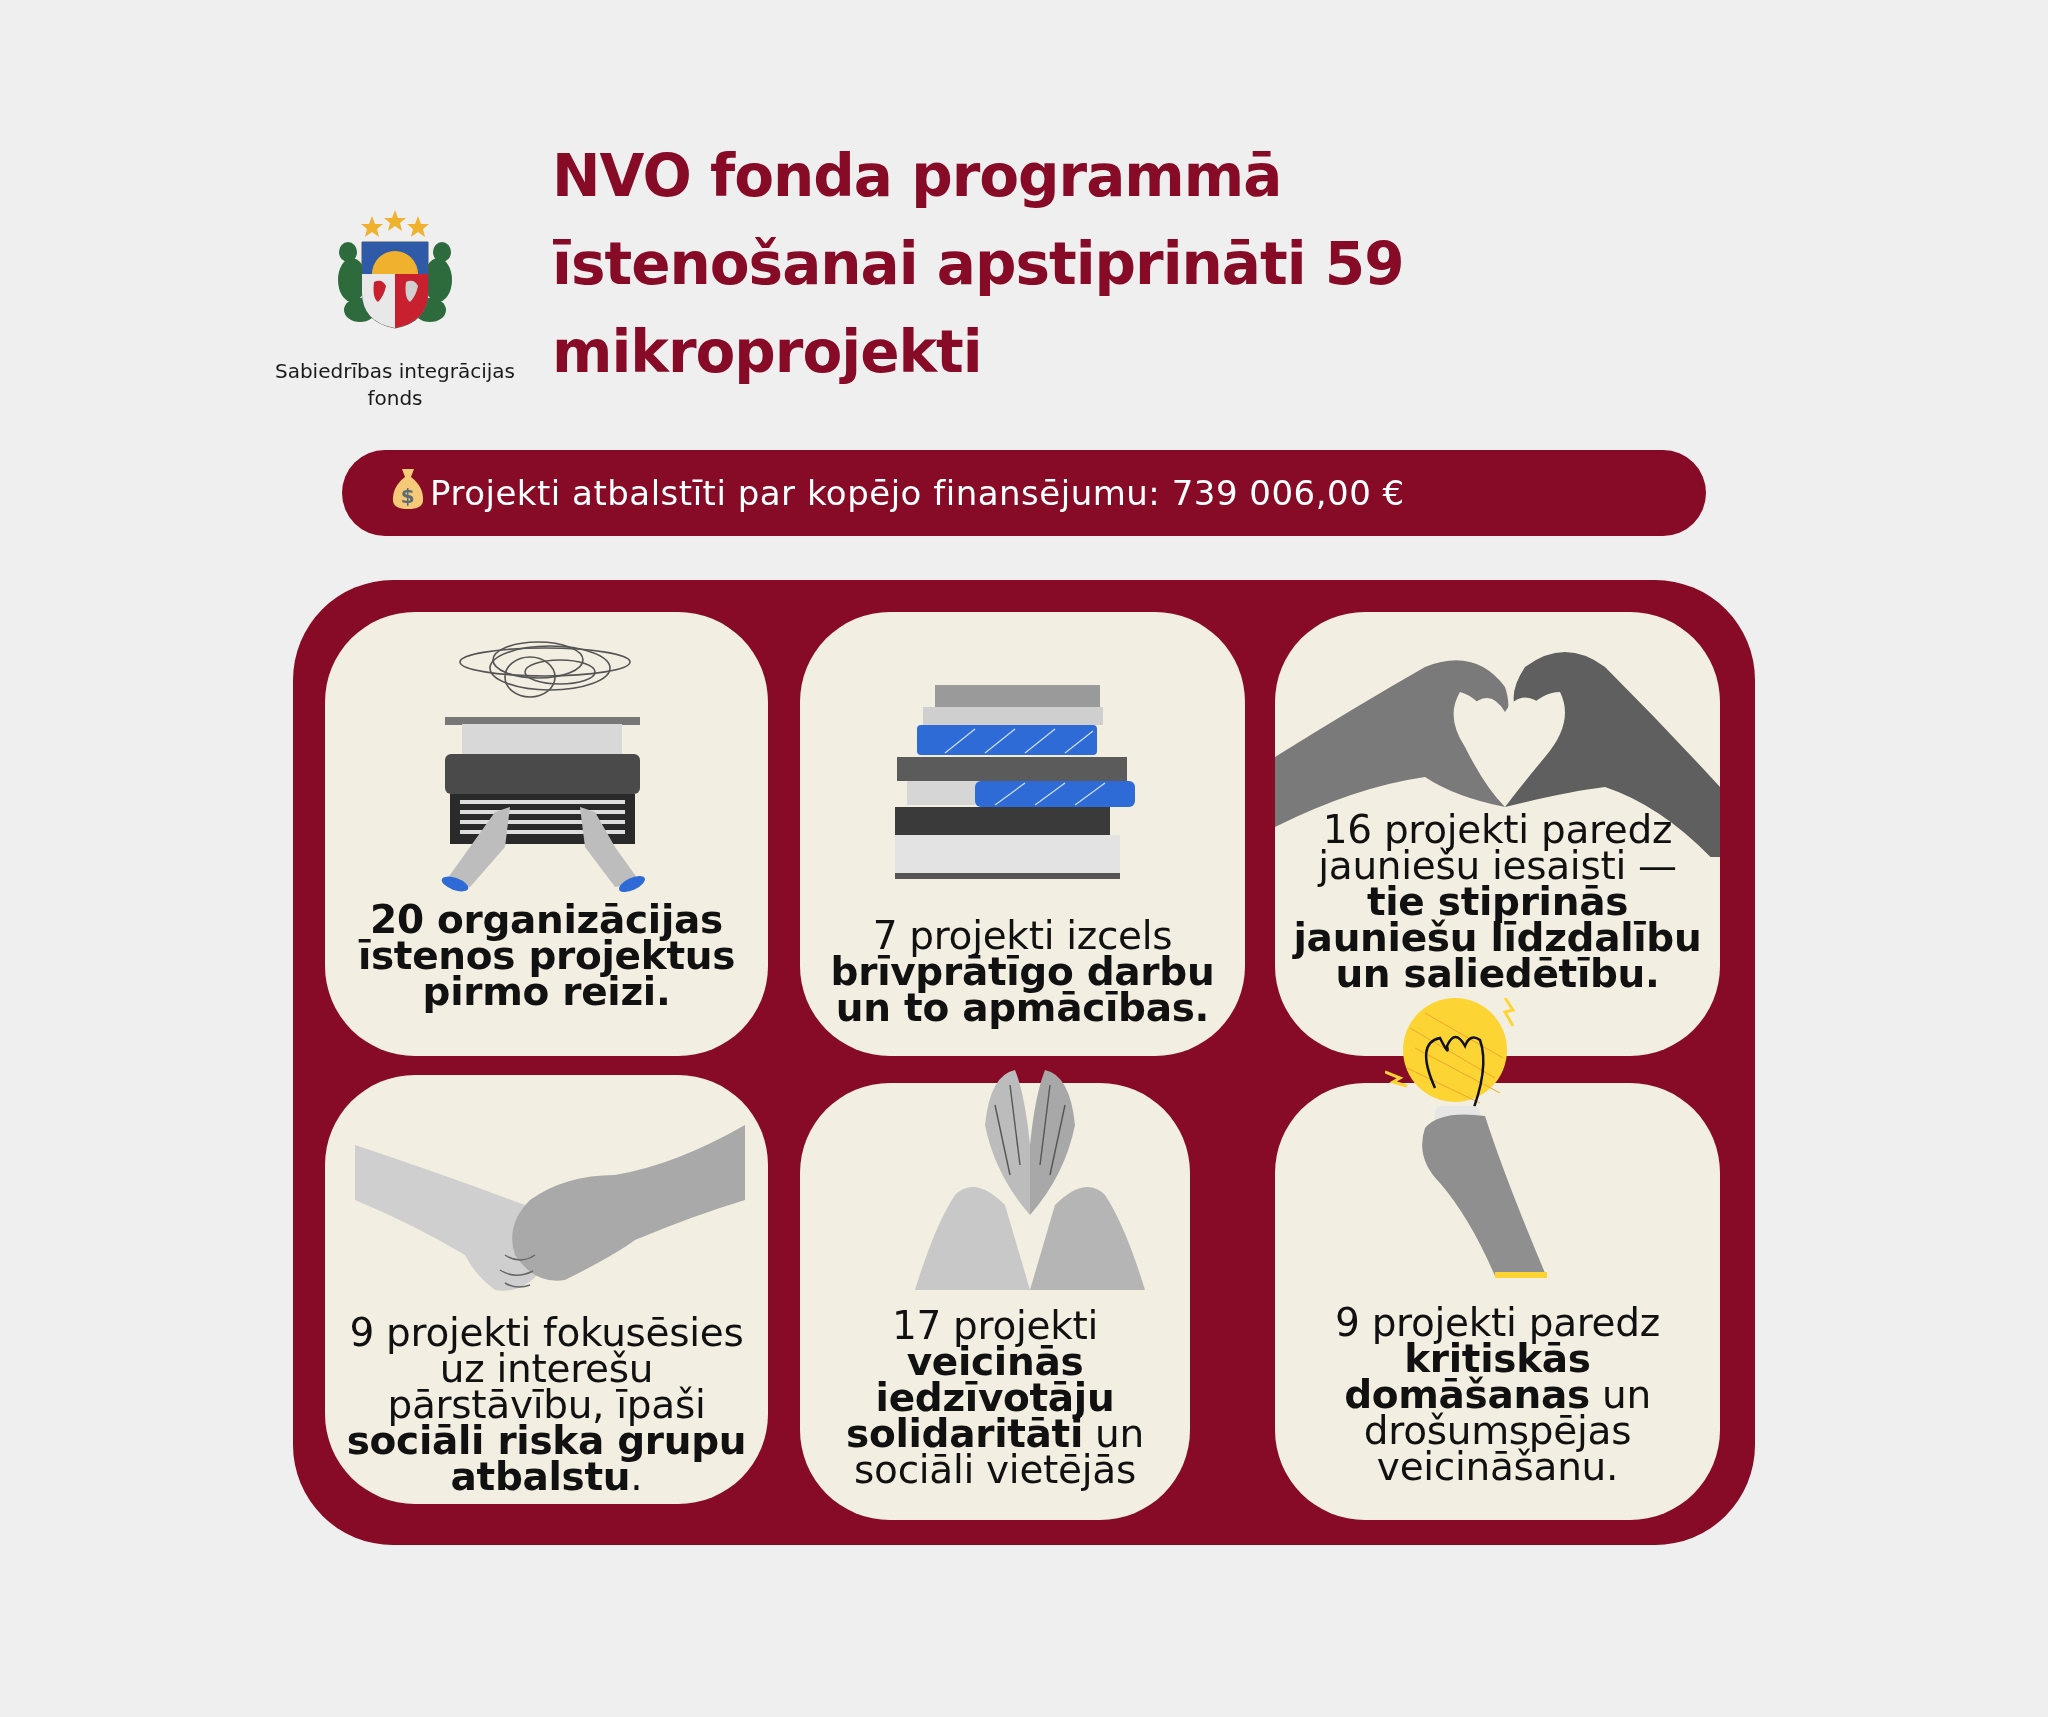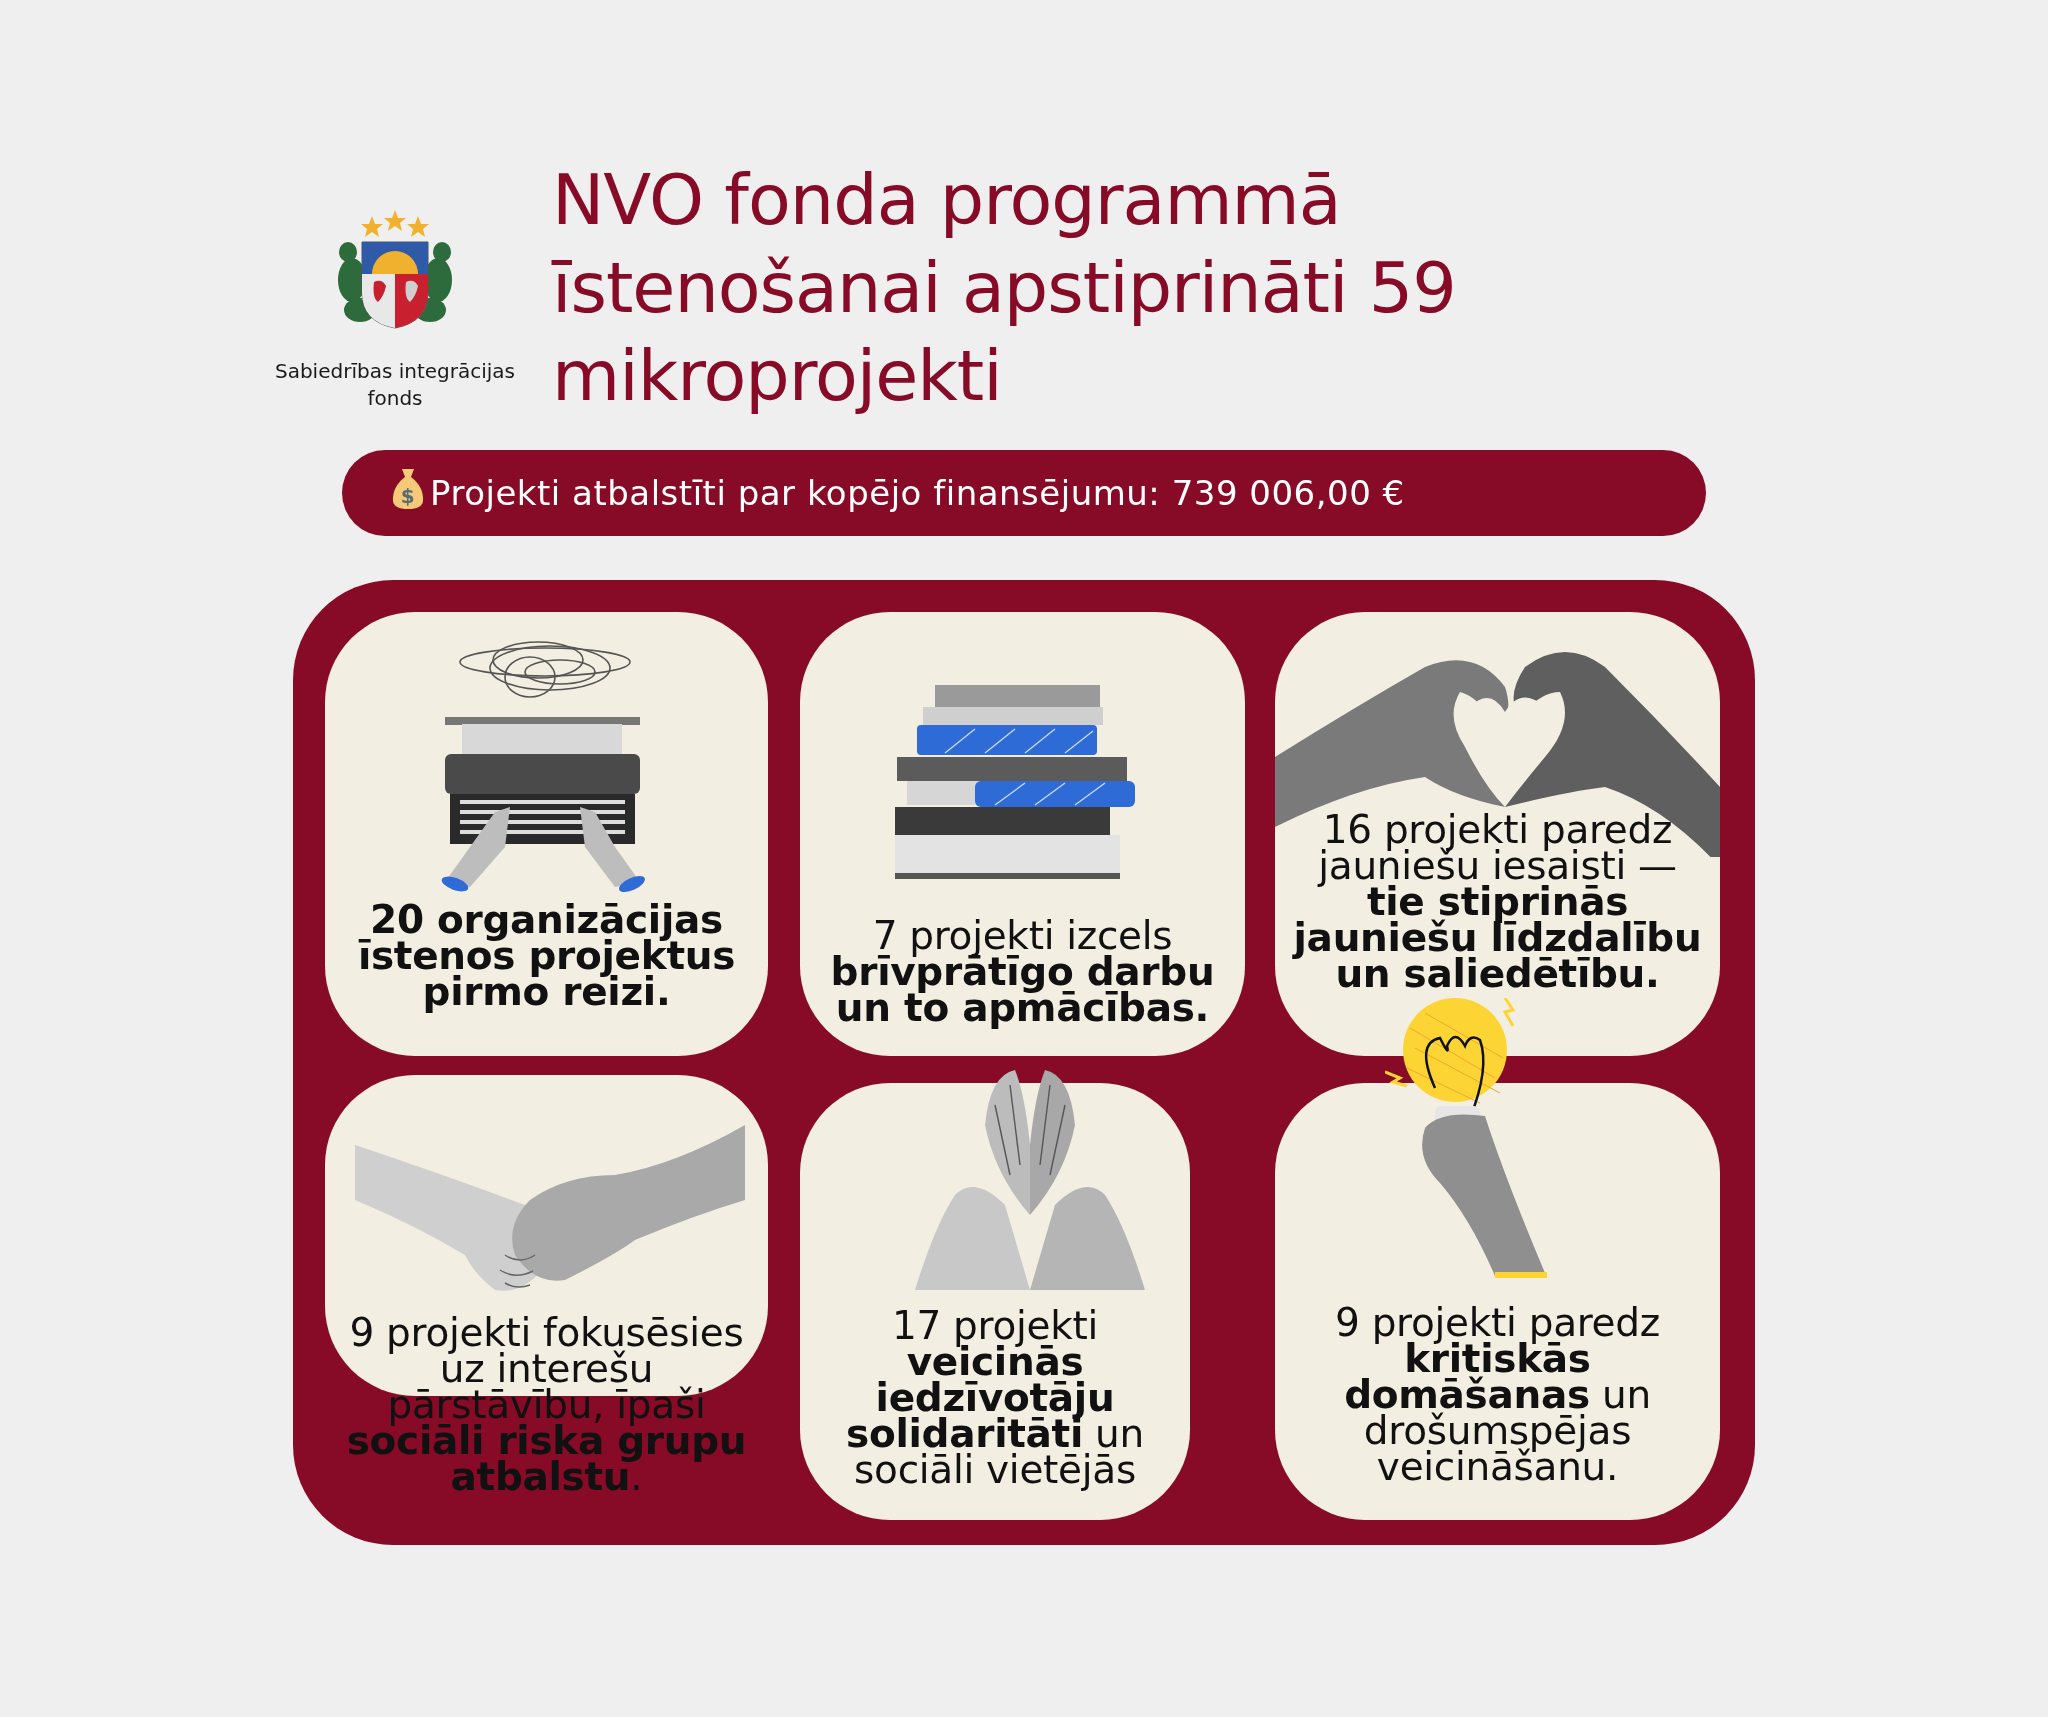--- a/index.html
+++ b/index.html
@@ -13,23 +13,23 @@
   .logo-block {
     position: absolute; left: 255px; top: 210px; width: 280px;
     text-align: center;
   }
   .logo-block svg { display: block; margin: 0 auto; }
   .logo-caption {
     font-family: "DejaVu Sans", sans-serif;
     font-size: 20px; color: #1a1a1a; line-height: 27px; margin-top: 18px;
   }
   .title {
-    position: absolute; left: 552px; top: 156px; width: 1300px;
-    font-family: "DejaVu Sans", sans-serif; font-weight: normal;
-    color: #870b27; font-size: 70px; line-height: 88px; letter-spacing: -1px;
+    position: absolute; left: 552px; top: 132px; width: 1300px;
+    font-family: "DejaVu Sans", sans-serif; font-weight: bold;
+    color: #870b27; font-size: 58px; line-height: 88px; letter-spacing: -1px;
     margin: 0;
   }
   .title span { display: block; }
   .pill {
     position: absolute; left: 342px; top: 450px; width: 1364px; height: 86px;
     background: #870b27; border-radius: 43px;
     display: flex; align-items: center; padding-left: 48px; box-sizing: border-box;
     color: #ffffff; font-family: "DejaVu Sans", sans-serif; font-size: 34px;
     letter-spacing: 0.5px;
   }
@@ -169,21 +169,21 @@
   </svg>
   <div class="txt" style="top:200px;">
     <div>16 projekti paredz</div>
     <div>jauniešu iesaisti —</div>
     <div><b>tie stiprinās</b></div>
     <div><b>jauniešu līdzdalību</b></div>
     <div><b>un saliedētību.</b></div>
   </div>
 </div>
 
-<div class="card" style="left:325px; top:1075px; width:443px; height:321px;">
+<div class="card" style="left:325px; top:1075px; width:443px; height:429px;">
   <svg class="art" style="left:30px; top:40px;" width="390" height="185" viewBox="0 0 390 185">
     <path d="M0,30 Q90,60 170,90 Q200,120 190,150 Q170,180 140,175 Q120,160 110,140 Q60,110 0,85 Z" fill="#cfcfcf"></path>
     <path d="M390,10 Q320,50 260,60 Q210,60 175,85 Q150,110 160,140 Q180,170 210,165 Q260,140 280,125 Q340,100 390,85 Z" fill="#a9a9a9"></path>
     <g fill="none" stroke="#666" stroke-width="1.5">
       <path d="M150,140 Q165,150 180,140"></path>
         <path d="M145,155 Q160,165 178,156"></path>
         <path d="M150,168 Q162,175 175,170"></path>
     </g>
   </svg>
   <div class="txt" style="top:240px;">

